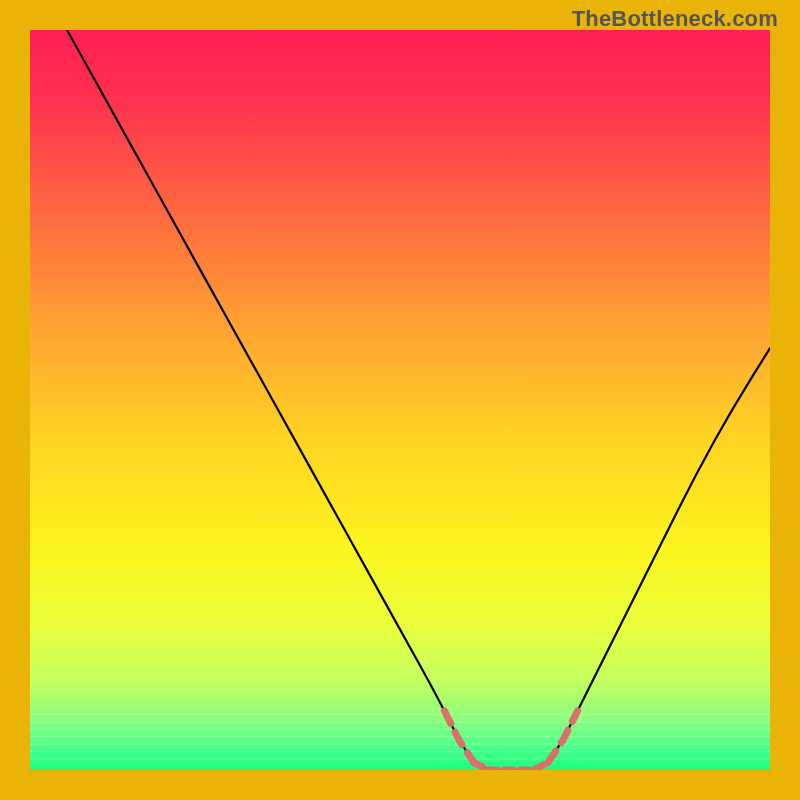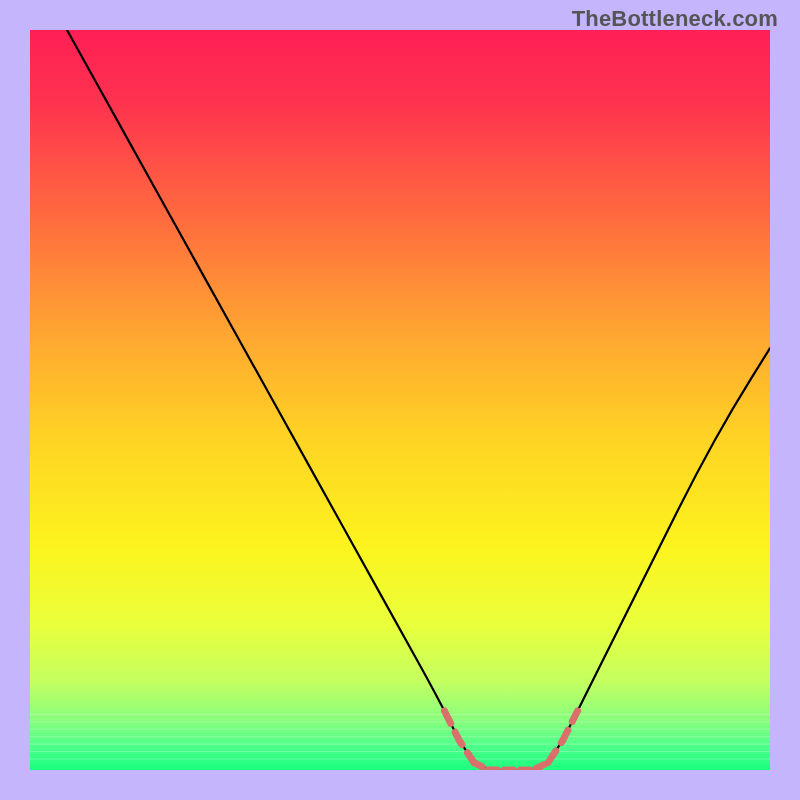--- a/index.html
+++ b/index.html
@@ -8,21 +8,21 @@
     width: 800px;
     height: 800px;
     background: #000;
     overflow: hidden;
     font-family: Arial, Helvetica, sans-serif;
   }
   .stage {
     position: relative;
     width: 800px;
     height: 800px;
-    background: #c4b5fd;
+    background: #eab308;
   }
   .plot-area {
     position: absolute;
     left: 30px;
     top: 30px;
     width: 740px;
     height: 740px;
     overflow: hidden;
   }
   .gradient {

